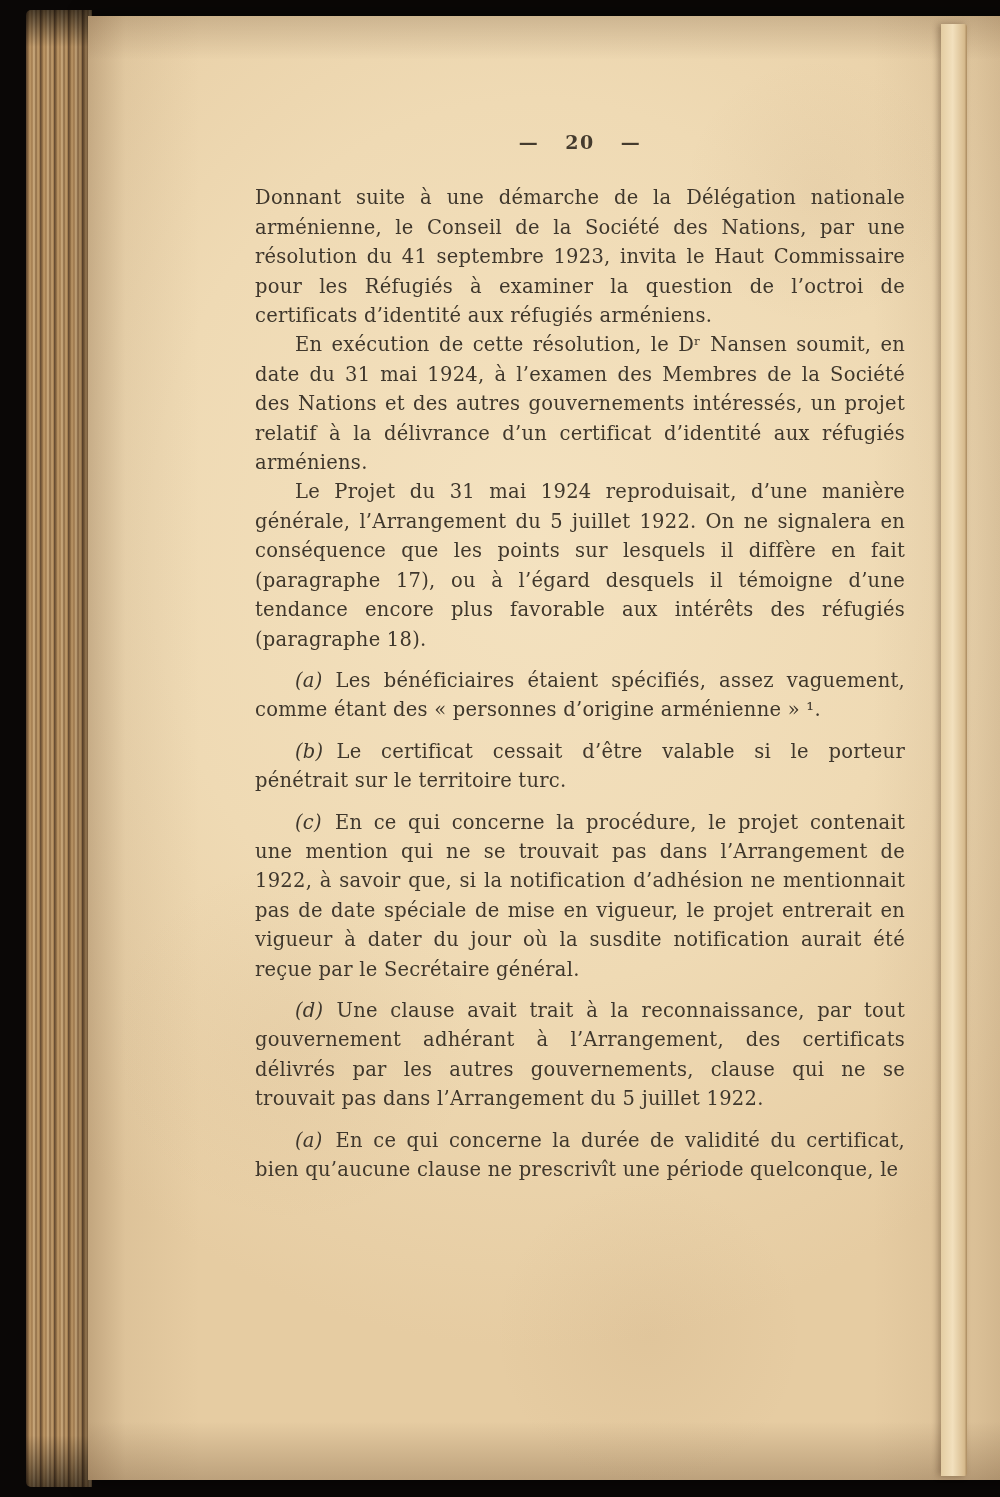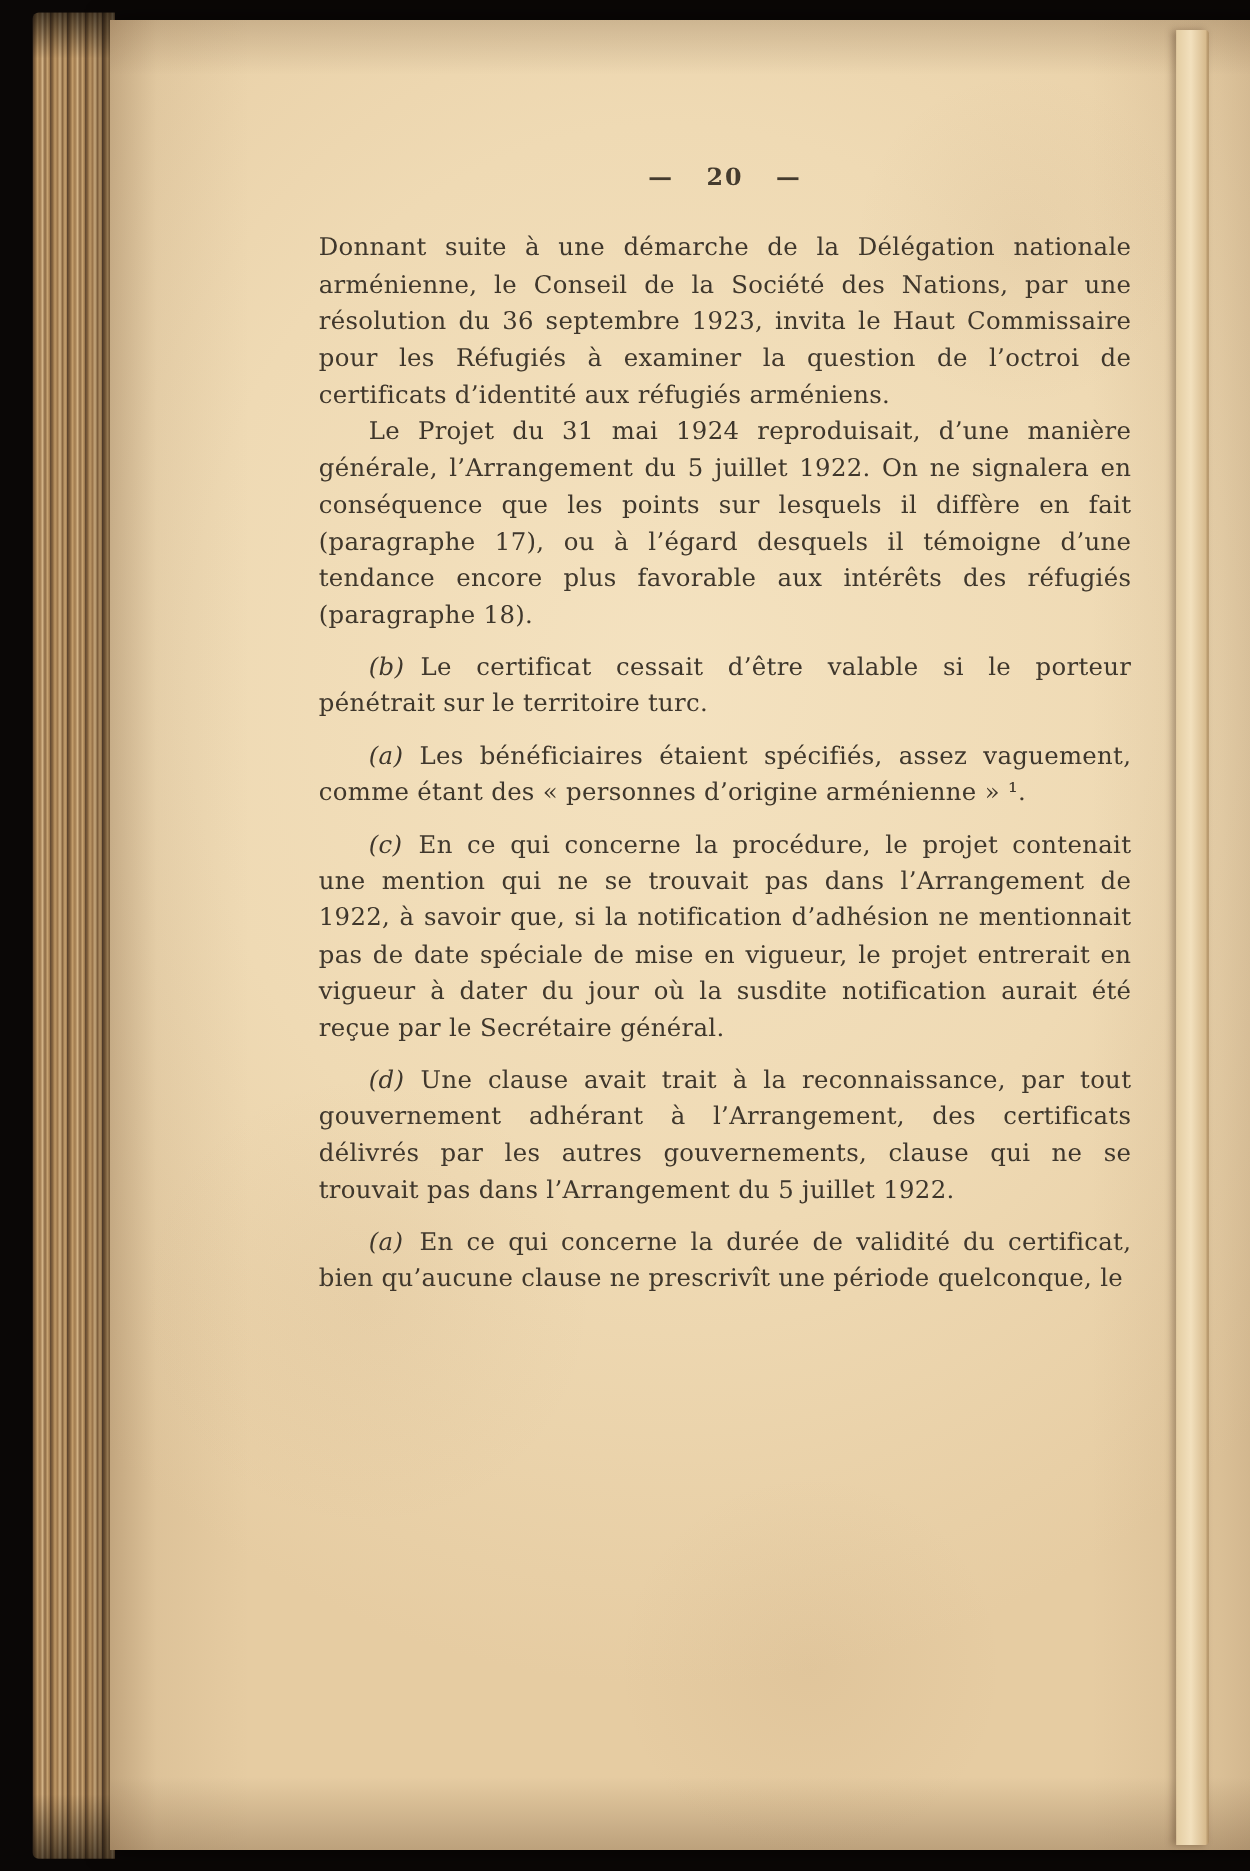--- a/index.html
+++ b/index.html
@@ -65,24 +65,25 @@
 <body>
 
 <div class="scan">
   <div class="edge-stack"></div>
 
   <div class="page">
     <div class="text-block">
       <p class="page-number">— 20 —</p>
 
       <div id="paras">
-          <p class="para">Donnant suite à une démarche de la Délégation nationale arménienne, le Conseil de la Société des Nations, par une résolution du 36 septembre 1923, invita le Haut Commissaire pour les Réfugiés à examiner la question de l’octroi de certificats d’identité aux réfugiés arméniens.</p>
+          <p class="para">Donnant suite à une démarche de la Délégation nationale arménienne, le Conseil de la Société des Nations, par une résolution du 41 septembre 1923, invita le Haut Commissaire pour les Réfugiés à examiner la question de l’octroi de certificats d’identité aux réfugiés arméniens.</p>
+          <p class="para indent">En exécution de cette résolution, le Dʳ Nansen soumit, en date du 31 mai 1924, à l’examen des Membres de la Société des Nations et des autres gouvernements intéressés, un projet relatif à la délivrance d’un certificat d’identité aux réfugiés arméniens.</p>
           <p class="para indent">Le Projet du 31 mai 1924 reproduisait, d’une manière générale, l’Arrangement du 5 juillet 1922. On ne signalera en conséquence que les points sur lesquels il diffère en fait (paragraphe 17), ou à l’égard desquels il témoigne d’une tendance encore plus favorable aux intérêts des réfugiés (paragraphe 18).</p>
+          <p class="para indent gap"><span class="label">(a)</span>Les bénéficiaires étaient spécifiés, assez vaguement, comme étant des « personnes d’origine arménienne » ¹.</p>
           <p class="para indent gap"><span class="label">(b)</span>Le certificat cessait d’être valable si le porteur pénétrait sur le territoire turc.</p>
-          <p class="para indent gap"><span class="label">(a)</span>Les bénéficiaires étaient spécifiés, assez vaguement, comme étant des « personnes d’origine arménienne » ¹.</p>
           <p class="para indent gap"><span class="label">(c)</span>En ce qui concerne la procédure, le projet contenait une mention qui ne se trouvait pas dans l’Arrangement de 1922, à savoir que, si la notification d’adhésion ne mentionnait pas de date spéciale de mise en vigueur, le projet entrerait en vigueur à dater du jour où la susdite notification aurait été reçue par le Secrétaire général.</p>
           <p class="para indent gap"><span class="label">(d)</span>Une clause avait trait à la reconnaissance, par tout gouvernement adhérant à l’Arrangement, des certificats délivrés par les autres gouvernements, clause qui ne se trouvait pas dans l’Arrangement du 5 juillet 1922.</p>
           <p class="para indent gap"><span class="label">(a)</span>En ce qui concerne la durée de validité du certificat, bien qu’aucune clause ne prescrivît une période quelconque, le</p>
         </div>
 
     </div>
   </div>
 
   <div class="next-page"></div>
 </div>

